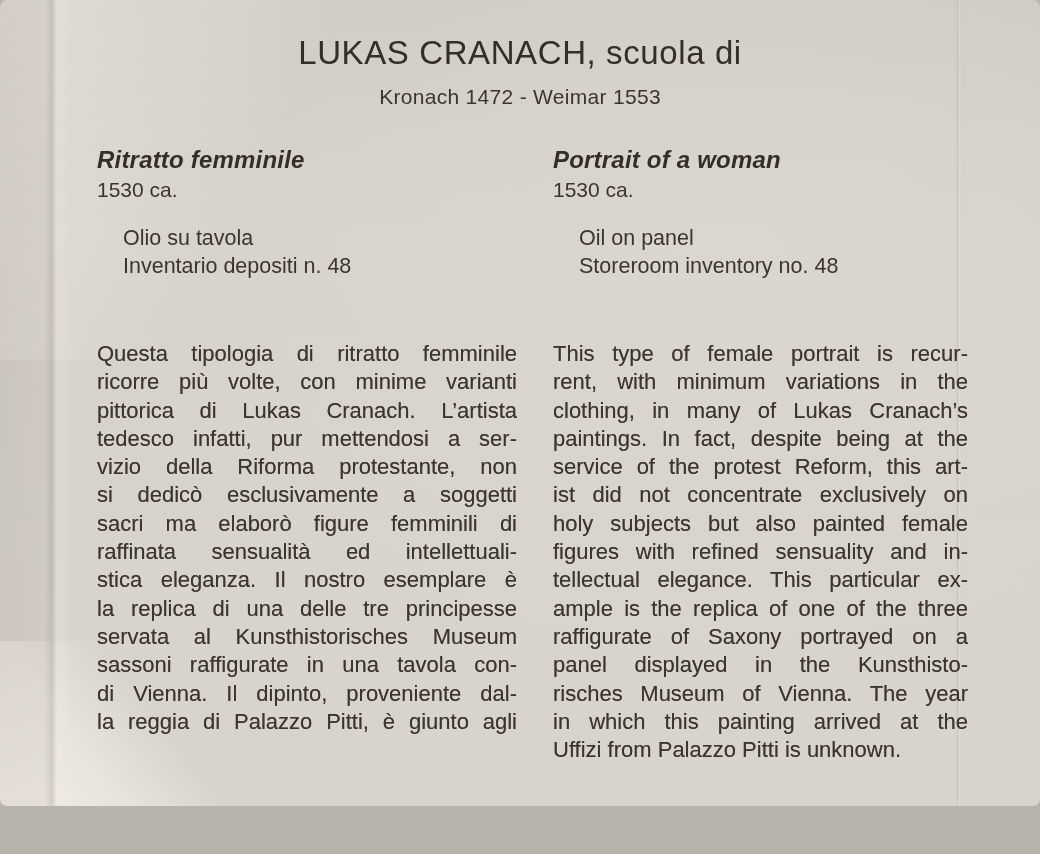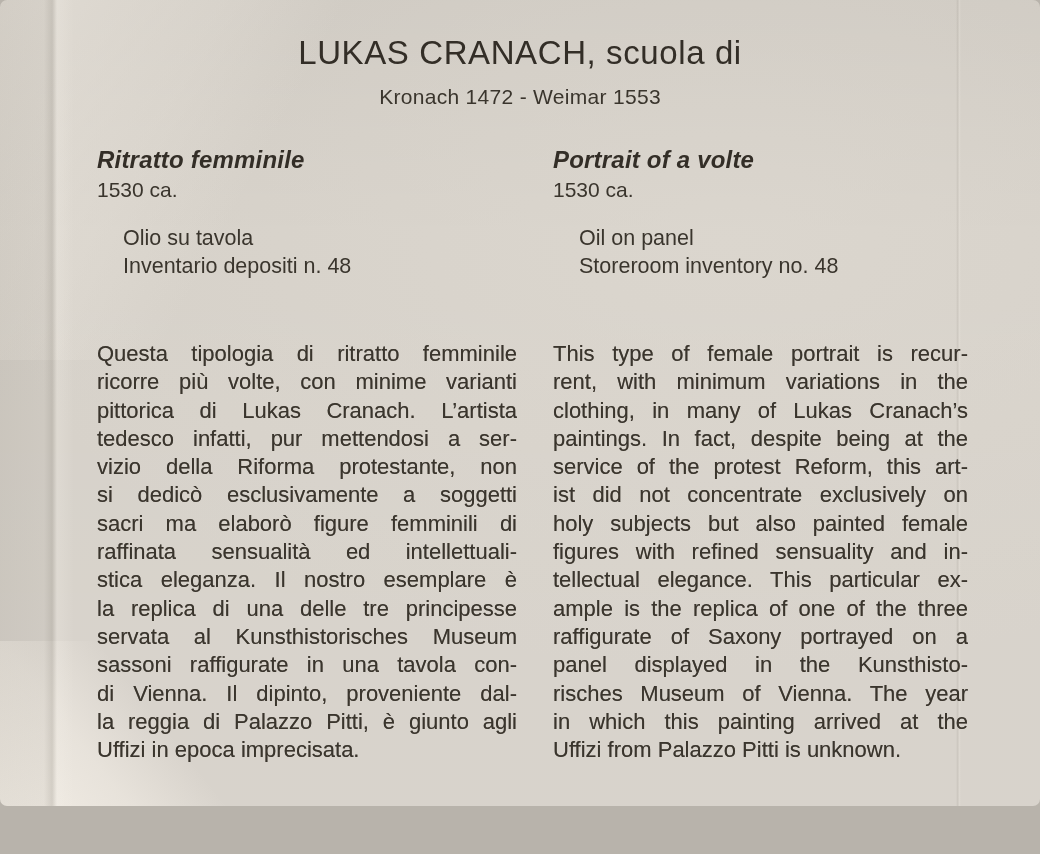--- a/index.html
+++ b/index.html
@@ -114,26 +114,25 @@
           <div class="jline">vizio della Riforma protestante, non</div>
           <div class="jline">si dedicò esclusivamente a soggetti</div>
           <div class="jline">sacri ma elaborò figure femminili di</div>
           <div class="jline">raffinata sensualità ed intellettuali-</div>
           <div class="jline">stica eleganza. Il nostro esemplare è</div>
           <div class="jline">la replica di una delle tre principesse</div>
           <div class="jline">servata al Kunsthistorisches Museum</div>
           <div class="jline">sassoni raffigurate in una tavola con-</div>
           <div class="jline">di Vienna. Il dipinto, proveniente dal-</div>
           <div class="jline">la reggia di Palazzo Pitti, è giunto agli</div>
-          <div class="jline jline-last">Uffizi in epoca imprecisata.</div>
         </div>
     </section>
 
     <section class="col col-en">
-      <h2 class="work-title">Portrait of a volte</h2>
+      <h2 class="work-title">Portrait of a woman</h2>
       <div class="work-date">1530 ca.</div>
       <div class="materials">
         <div>Oil on panel</div>
         <div>Storeroom inventory no. 48</div>
       </div>
       <div class="paragraph">
           <div class="jline">This type of female portrait is recur-</div>
           <div class="jline">rent, with minimum variations in the</div>
           <div class="jline">clothing, in many of Lukas Cranach’s</div>
           <div class="jline">paintings. In fact, despite being at the</div>

